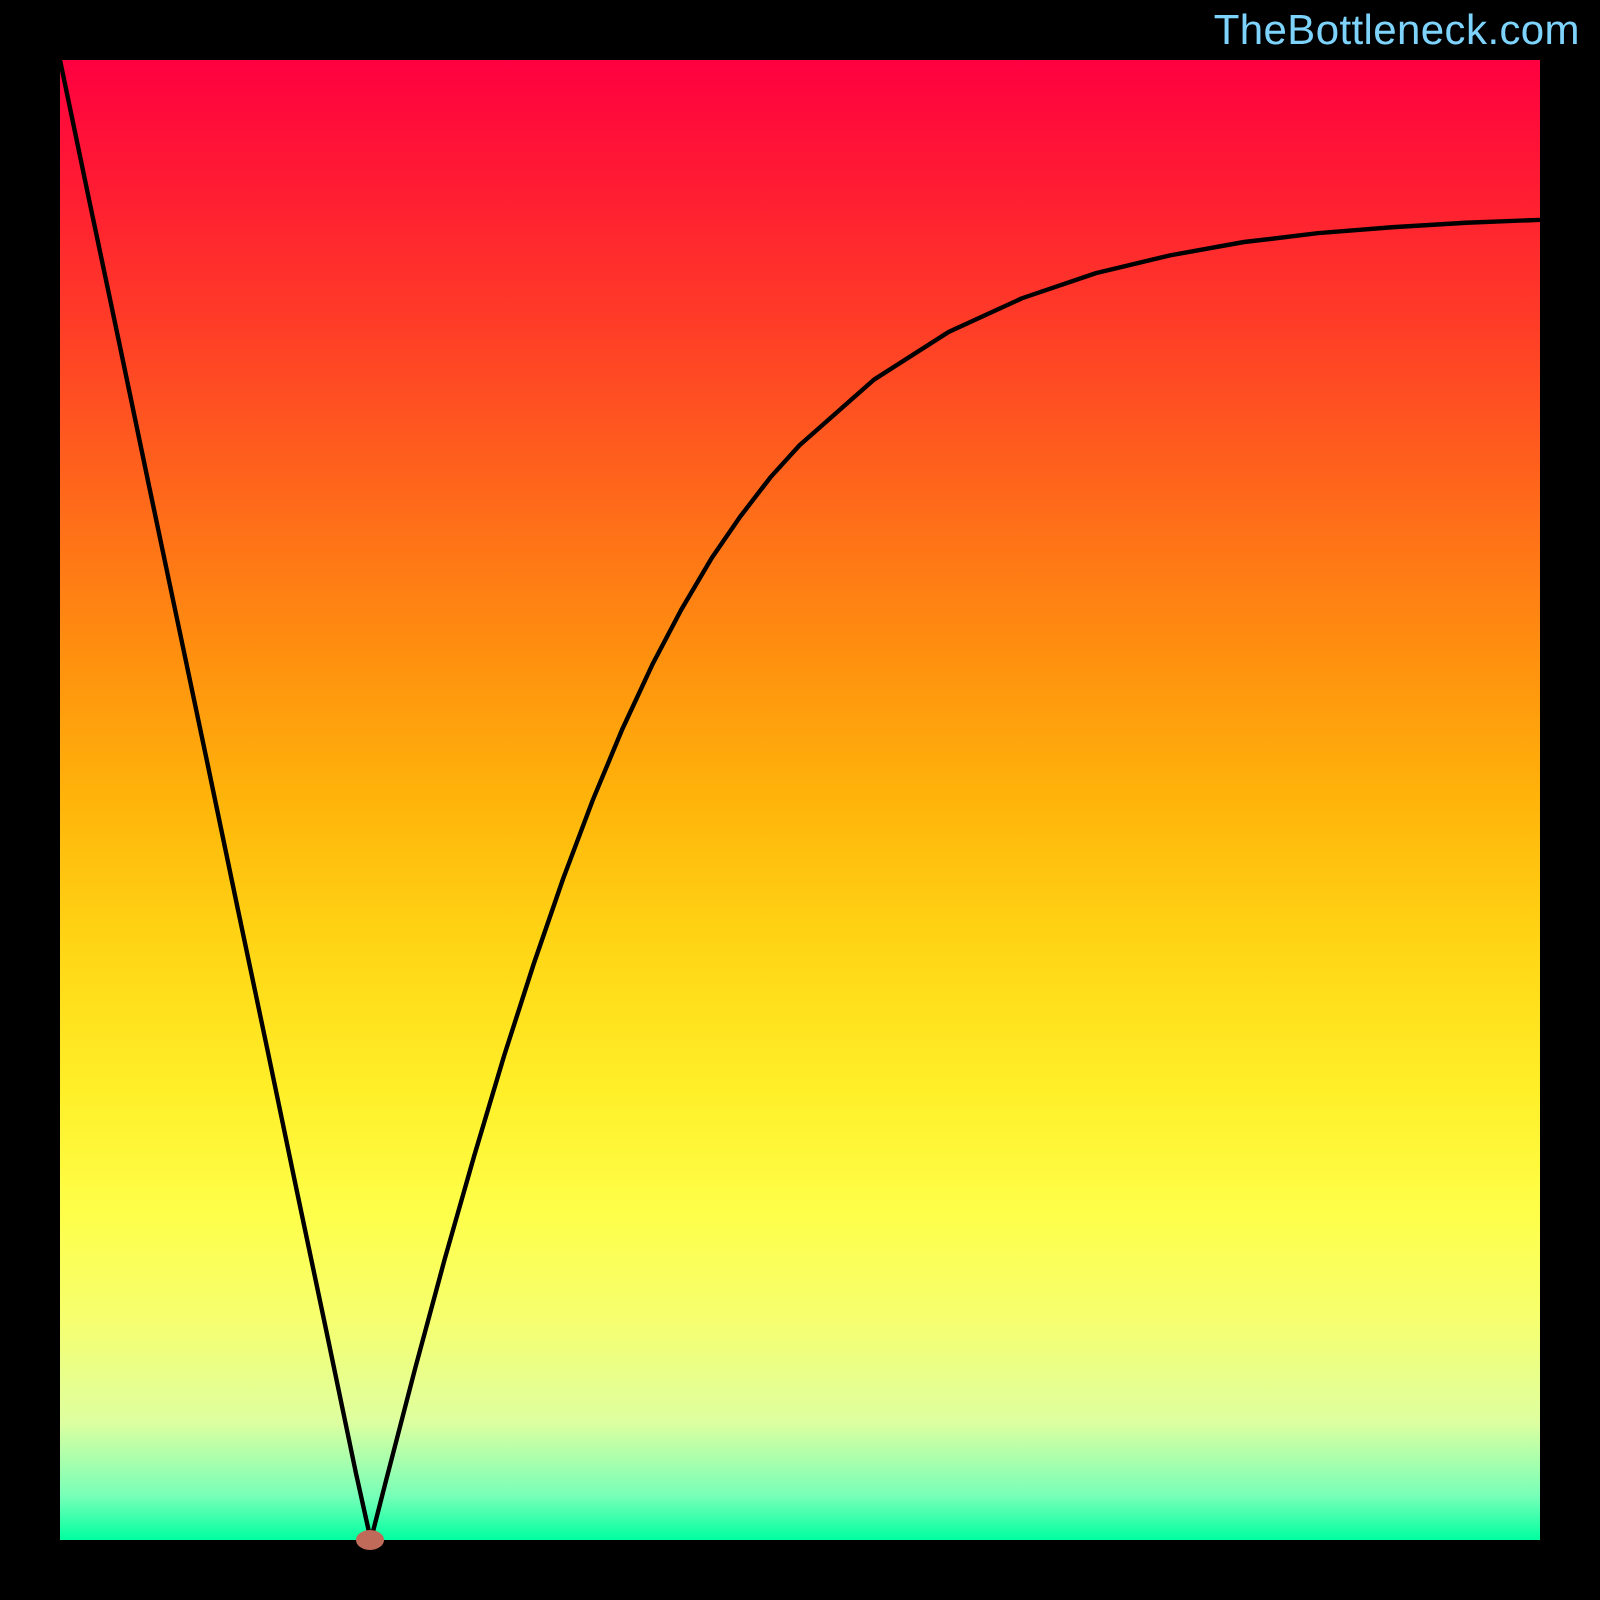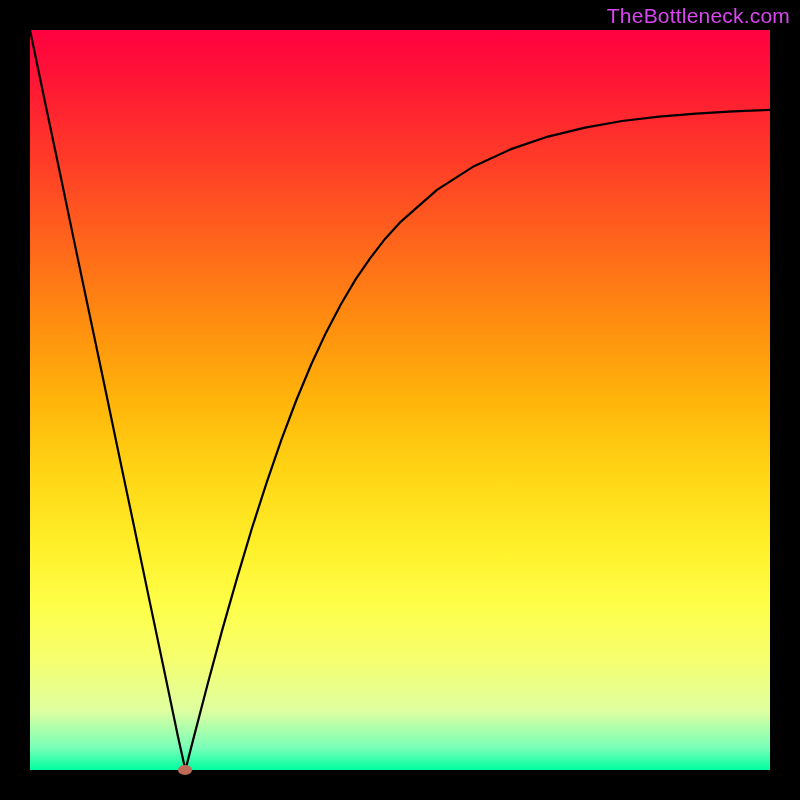--- a/index.html
+++ b/index.html
@@ -53,21 +53,21 @@
     background: #c06a5a;
     border-radius: 50%;
     transform: translate(-50%, -50%);
   }
   .watermark {
     position: absolute;
     top: 4px;
     right: 10px;
     font-family: Arial, Helvetica, sans-serif;
     font-size: 21px;
-    color: #d946ef;
+    color: #7dd3fc;
     font-weight: 500;
     letter-spacing: 0.2px;
   }
 </style>
 </head>
 <body>
 <div class="container">
 
   <div class="plot-area"></div>
 

